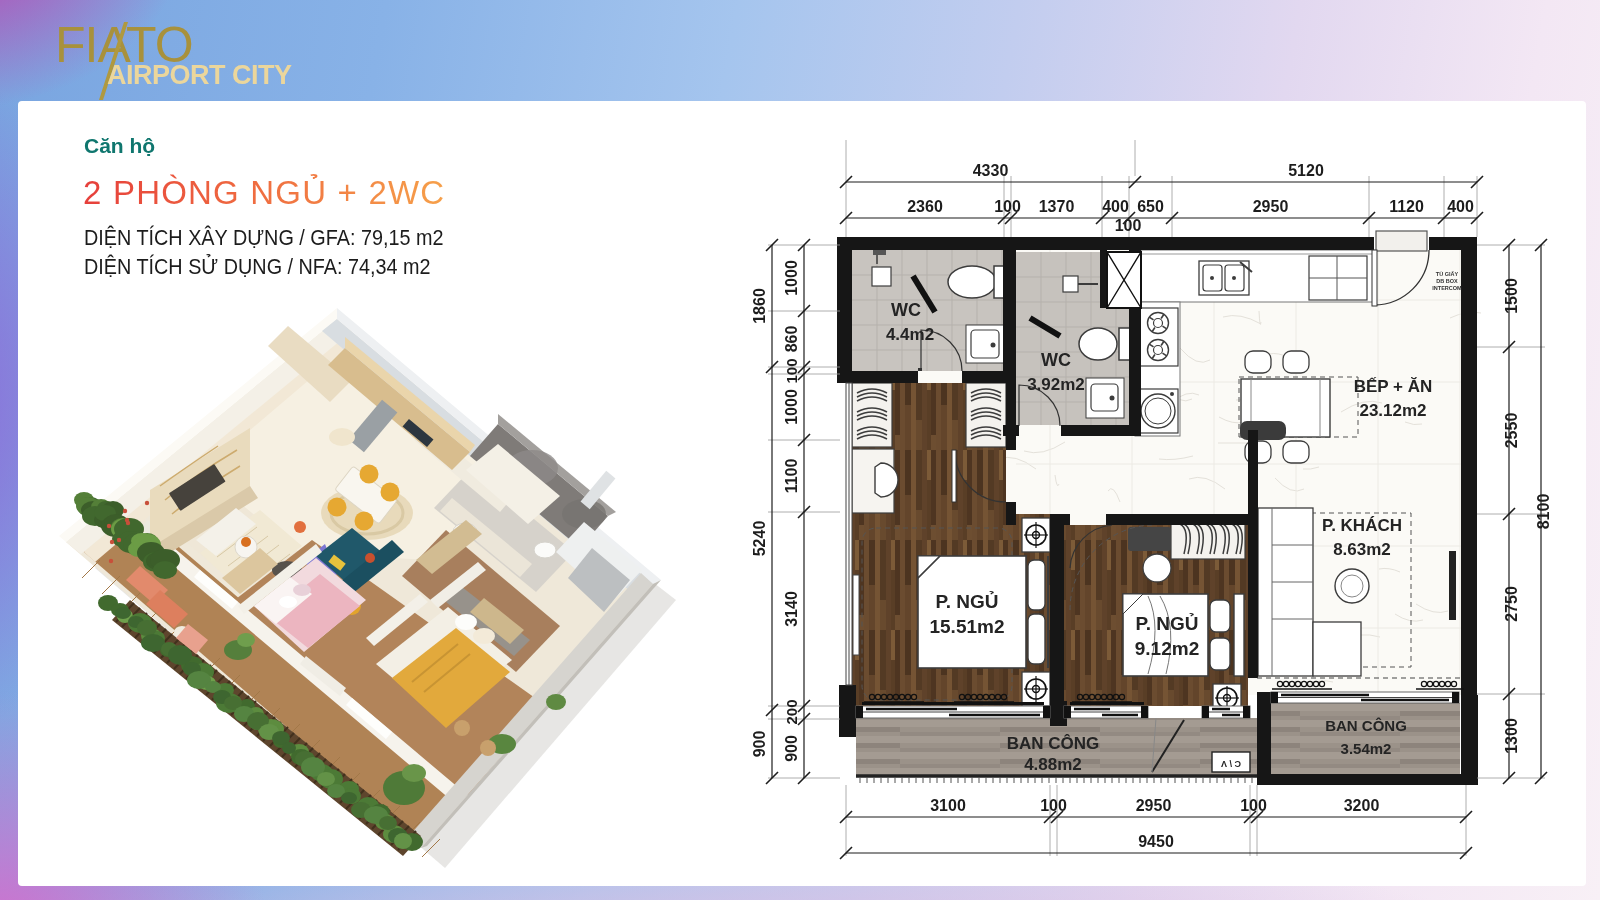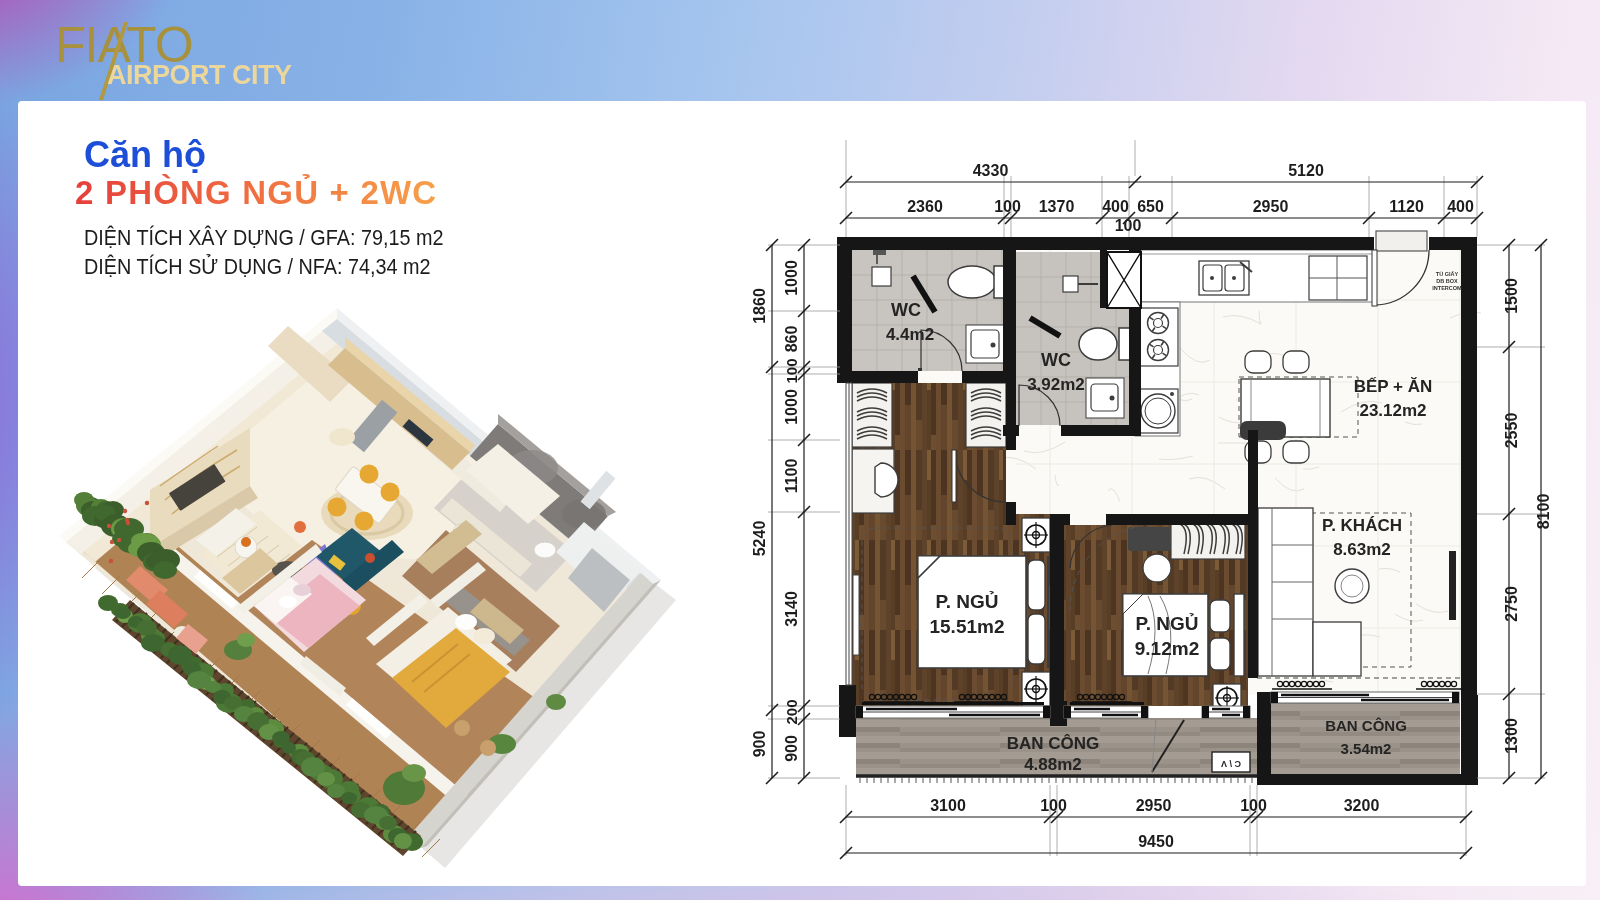--- a/index.html
+++ b/index.html
@@ -5,22 +5,22 @@
 font-family:"Liberation Sans", sans-serif;}
 #bg{position:absolute;inset:0;width:1600px;height:900px;
 background:
  radial-gradient(430px 330px at -3% -8%, rgba(200,52,168,.97) 0%, rgba(200,52,168,0) 55%),
  radial-gradient(430px 560px at -7% 45%, rgba(146,90,214,.96) 0%, rgba(146,90,214,0) 62%),
  radial-gradient(430px 380px at 0% 103%, rgba(214,108,204,.92) 0%, rgba(214,108,204,0) 62%),
  radial-gradient(1100px 140px at 45% 104%, rgba(224,190,226,.8) 0%, rgba(224,190,226,0) 70%),
  linear-gradient(100deg,#79a5e0 0%,#88b2e7 22%,#a5c5ee 42%,#c2cdef 58%,#e2d8f0 74%,#f3e7f4 88%,#f8f0f6 100%);}
 #panel{position:absolute;left:18px;top:101px;width:1568px;height:785px;background:#fff;border-radius:4px;}
 #logo{position:absolute;left:0;top:0;}
-.h1{position:absolute;left:84px;top:134px;font-size:36px;color:#1d4ed8;font-weight:bold;letter-spacing:0;}
-.h2{position:absolute;left:75px;top:174px;font-size:33px;font-weight:bold;letter-spacing:1.2px;
+.h1{position:absolute;left:84px;top:134px;font-size:21px;color:#0f766e;font-weight:bold;letter-spacing:0;}
+.h2{position:absolute;left:83px;top:174px;font-size:33px;font-weight:normal;letter-spacing:1.2px;
 background:linear-gradient(90deg,#e63f3b 0%,#ef6a40 45%,#f6a04a 100%);
 -webkit-background-clip:text;background-clip:text;color:transparent;}
 .sp{position:absolute;left:84px;font-size:22.5px;color:#1c1c1c;font-weight:500;letter-spacing:0;transform:scaleX(0.88);transform-origin:0 0;}
 svg{position:absolute;left:0;top:0;}
 </style></head>
 <body>
 <div id="bg"></div>
 <div id="panel"></div>
 <svg id="logo" width="360" height="115" viewBox="0 0 360 115">
  <text x="55" y="62" font-size="50" font-family="Liberation Sans" letter-spacing="-1" fill="#a8913c">FIATO</text>

